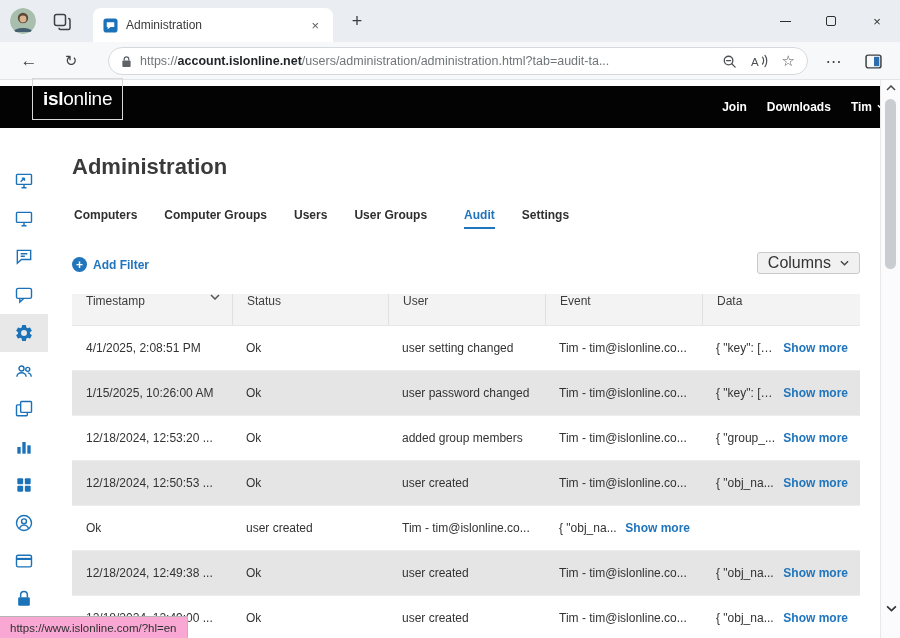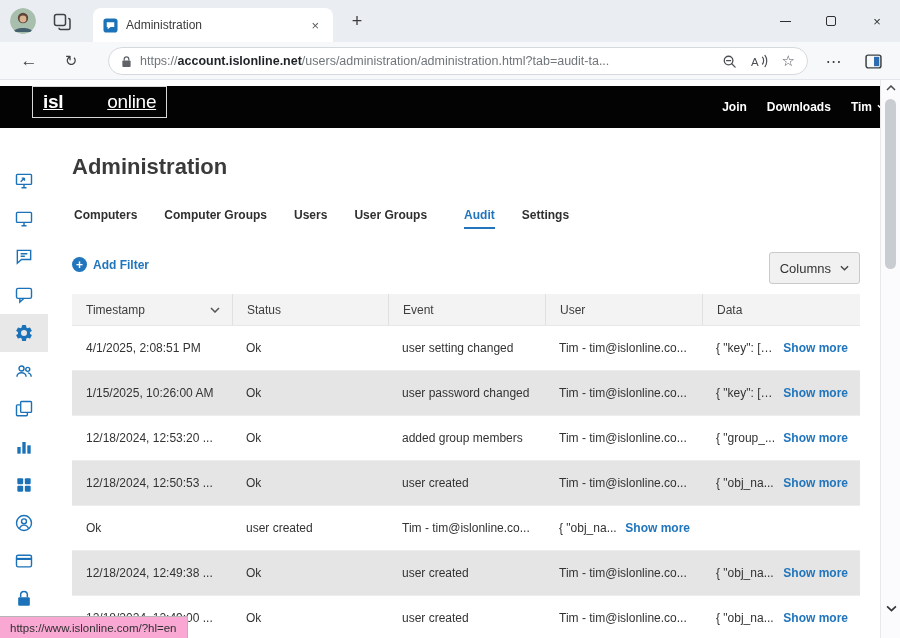--- a/index.html
+++ b/index.html
@@ -29,46 +29,46 @@
   .u-scheme,.u-path{color:#70757a;}
   .u-domain{color:#1f2328;font-weight:700;}
   .pill-icons{margin-left:auto;display:flex;align-items:center;gap:14px;color:#4c5055;}
   .pill-icons>span{display:flex;align-items:center;cursor:pointer;}
   .star{font-size:15px;}
   .nav-more{left:820px;width:28px;font-size:16px;letter-spacing:1px;}
   .nav-split{left:858px;width:30px;}
 
   
   .appbar{position:absolute;left:0;top:86px;width:880px;height:42px;background:var(--header-bg);}
-  .logo{position:absolute;left:32px;top:86px;height:32px;border:1px solid #d8d8d8;display:flex;align-items:center;padding:0 10px;color:#fff;font-size:19px;cursor:pointer;letter-spacing:-0.3px;text-decoration:underline;}
+  .logo{position:absolute;left:32px;top:78px;height:42px;border:1px solid #d8d8d8;display:flex;align-items:center;padding:0 10px;color:#fff;font-size:19px;cursor:pointer;letter-spacing:-0.3px;}
   .logo b{font-weight:700;}
-  .logo span{font-weight:400;padding-left:44px;}
+  .logo span{font-weight:400;}
   .appbar-nav{position:absolute;right:14px;top:86px;height:42px;display:flex;align-items:center;gap:20px;color:#fff;font-size:12px;font-weight:700;}
   .appbar-nav>*{cursor:pointer;display:flex;align-items:center;gap:5px;white-space:nowrap;}
 
   
   .sidebar{position:absolute;left:0;top:128px;width:48px;height:510px;background:#fff;padding-top:34px;}
   .side-item{width:48px;height:38px;display:flex;align-items:center;justify-content:center;color:#1b72b8;cursor:pointer;}
   .side-item.selected{background:#e8e8e8;}
   .side-item svg{display:block;}
 
   
   .main{position:absolute;left:48px;top:128px;width:832px;height:510px;background:#fff;overflow:hidden;}
   .page-title{position:absolute;left:24px;top:26px;font-size:22px;font-weight:700;color:#3a3a3a;}
   .tabs{position:absolute;left:26px;top:80px;display:flex;gap:27px;}
   .tabitem{font-size:12px;font-weight:700;color:#2f2f2f;padding-bottom:5px;cursor:pointer;white-space:nowrap;}
   .tabitem.active{color:var(--accent);border-bottom:2px solid var(--accent);margin-left:10px;}
   .addfilter{position:absolute;left:24px;top:129px;display:flex;align-items:center;gap:6px;color:var(--accent);font-size:12px;font-weight:700;cursor:pointer;}
   .plus-circle{width:15px;height:15px;border-radius:50%;background:var(--accent);color:#fff;display:flex;align-items:center;justify-content:center;font-size:12px;font-weight:700;line-height:1;}
-  .columns-btn{position:absolute;right:20px;top:124px;height:32px;padding:0 10px;background:#f1f1f1;border:1px solid #c9c9c9;border-radius:3px;display:flex;align-items:center;gap:9px;font-size:13px;color:#333;cursor:pointer;}
+  .columns-btn{position:absolute;right:20px;top:124px;height:22px;padding:0 10px;background:#f1f1f1;border:1px solid #c9c9c9;border-radius:3px;display:flex;align-items:center;gap:9px;font-size:16px;color:#333;cursor:pointer;}
 
   .table{position:absolute;left:24px;top:166px;width:788px;}
   .thead,.trow{display:grid;grid-template-columns:160px 156px 157px 157px 158px;}
   .thead{background:#f3f3f3;height:32px;border-bottom:1px solid #e7e7e7;}
-  .th{display:flex;align-items:center;padding-left:14px;font-size:12px;color:#3d3d3d;cursor:pointer;}
+  .th{display:flex;align-items:flex-start;padding-left:14px;font-size:12px;color:#3d3d3d;cursor:pointer;}
   .th + .th{border-left:1px solid #e0e0e0;}
   .sort{margin-left:auto;margin-right:12px;color:#555;display:flex;align-items:center;}
   .trow{height:45px;border-bottom:1px solid #ededed;background:#fff;}
   .trow.alt{background:#e5e5e5;}
   .cell{display:flex;align-items:center;padding-left:14px;font-size:12px;color:#333;white-space:nowrap;overflow:hidden;text-align:right;}
   .data-cell{justify-content:space-between;padding-right:12px;}
   .json-preview{overflow:hidden;text-overflow:ellipsis;}
   .show-more{color:var(--accent);font-weight:700;cursor:pointer;margin-left:8px;flex-shrink:0;}
 
   
@@ -280,24 +280,24 @@
         <span class="sort">
           <svg width="10" height="6" viewBox="0 0 10 6">
               <path d="M1 1l4 4 4-4" fill="none" stroke="#555" stroke-width="1.5"></path>
             </svg>
         </span>
       </div>
       <div class="th">
           <span>Status</span>
         </div>
       <div class="th">
+          <span>User</span>
+        </div>
+      <div class="th">
           <span>Event</span>
-        </div>
-      <div class="th">
-          <span>User</span>
         </div>
       <div class="th">
           <span>Data</span>
         </div>
     </div>
     <div class="tbody">
         <div class="trow">
           <div class="cell">4/1/2025, 2:08:51 PM</div>
           <div class="cell">Ok</div>
           <div class="cell">user setting changed</div>

